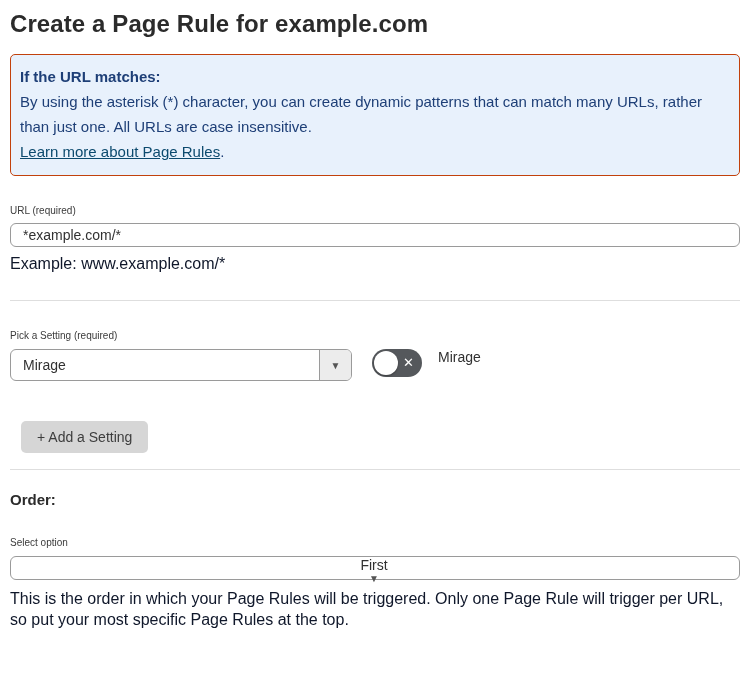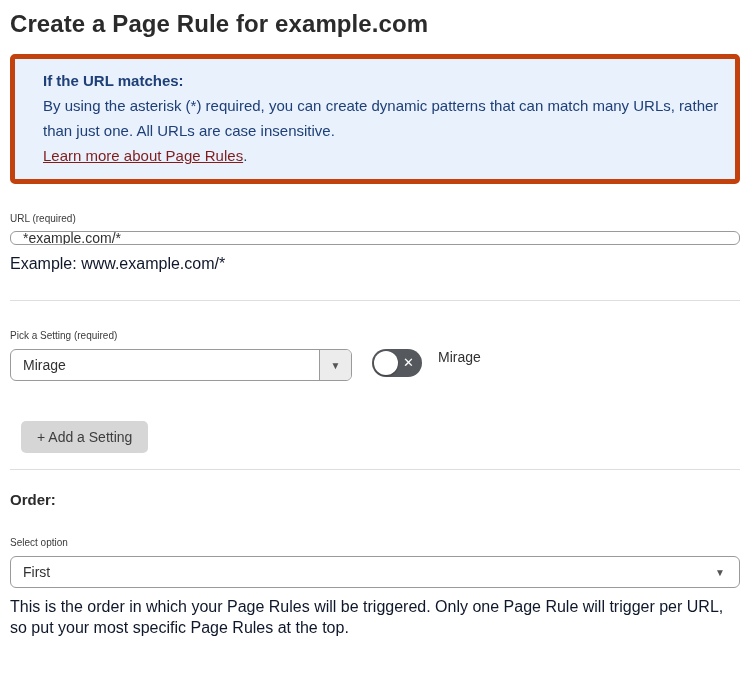--- a/index.html
+++ b/index.html
@@ -14,45 +14,45 @@
   h1.page-title {
     font-size: 24px;
     font-weight: 700;
     color: #2b2b2b;
     letter-spacing: 0.1px;
   }
 
   .info-box {
     margin-top: 16px;
     background: #e8f1fc;
-    border: 5px solid #c2410c;
+    border: 1px solid #c2410c;
     border-radius: 5px;
-    padding: 9px 16px 11px 28px;
+    padding: 9px 16px 11px 9px;
     color: #1e3f77;
     font-size: 15px;
     line-height: 25px;
   }
   .info-box .info-heading { font-weight: 700; }
   .info-box a.info-link {
-    color: #7f1d1d;
+    color: #0c4a6e;
     text-decoration: underline;
     cursor: pointer;
   }
   .info-box .info-suffix { color: #1e3f77; }
 
   .field-label {
     font-size: 10px;
     color: #3b3b3b;
     margin-top: 29px;
   }
 
   .text-input {
     margin-top: 7px;
     width: 100%;
-    height: 14px;
+    height: 24px;
     border: 1px solid #9a9a9a;
     border-radius: 6px;
     padding: 0 12px;
     font-size: 14px;
     color: #313131;
     font-family: "Liberation Sans", "DejaVu Sans", sans-serif;
     background: #fff;
   }
 
   .helper-text {
@@ -159,28 +159,29 @@
   .btn-gray {
     background: #d6d6d6;
     color: #3d3d3d;
   }
 
   .add-setting-wrap { margin-top: 40px; padding-left: 11px; }
 
   .select-full {
     margin-top: 8px;
     width: 100%;
-    height: 32px;
+    height: 24px;
     border: 1px solid #9a9a9a;
     border-radius: 6px;
     background: #fff;
     display: flex;
     align-items: center;
     padding: 0 14px 0 12px;
     cursor: pointer;
+    flex-direction: column;
   }
   .select-full .select-value {
     flex: 1;
     font-size: 14px;
     color: #313131;
   }
   .select-full .arrow {
     color: #555;
     font-size: 10px;
   }
@@ -189,21 +190,21 @@
 </style>
 </head>
 <body>
 
 <div class="container">
 
   <h1 class="page-title">Create a Page Rule for example.com</h1>
 
   <div class="info-box">
     <div class="info-heading">If the URL matches:</div>
-    <div class="info-body">By using the asterisk (*) required, you can create dynamic patterns that can match many URLs, rather than just one. All URLs are case insensitive.</div>
+    <div class="info-body">By using the asterisk (*) character, you can create dynamic patterns that can match many URLs, rather than just one. All URLs are case insensitive.</div>
     <div><a class="info-link">Learn more about Page Rules</a><span class="info-suffix">.</span></div>
   </div>
 
   <div class="field-label">URL (required)</div>
   <input class="text-input" type="text" value="*example.com/*" style="">
   <div class="helper-text">Example: www.example.com/*</div>
 
   <hr class="divider">
 
 

